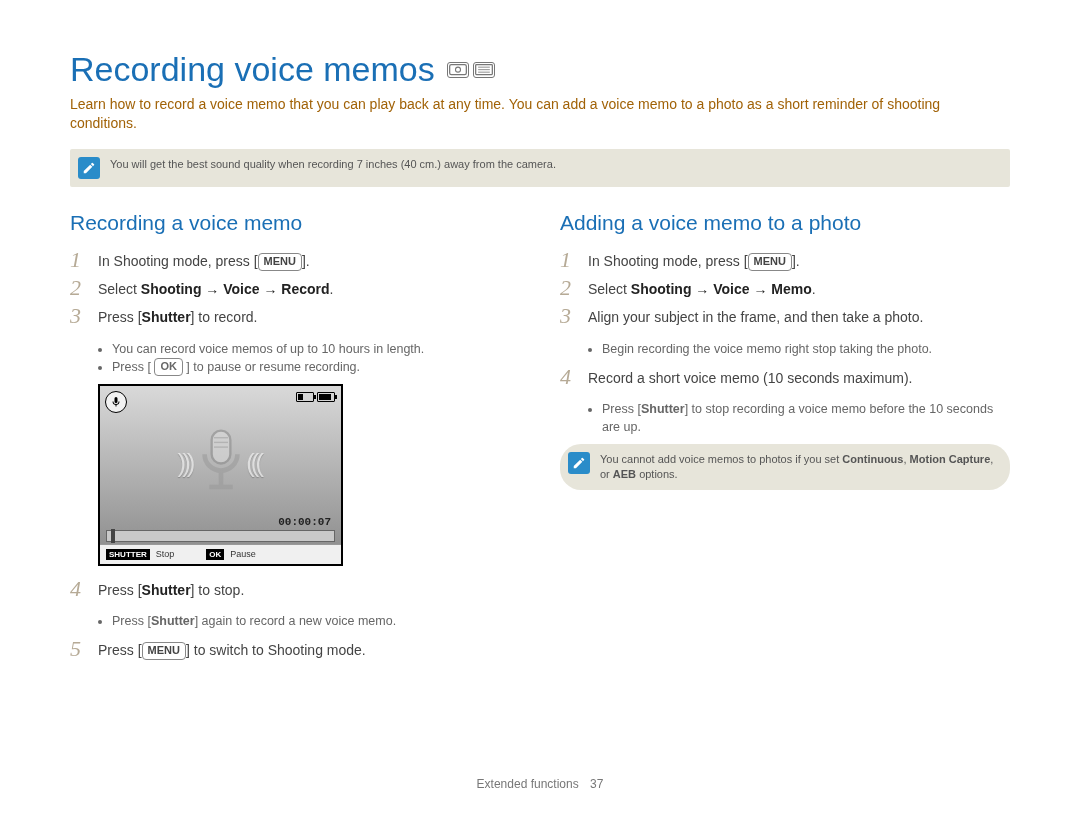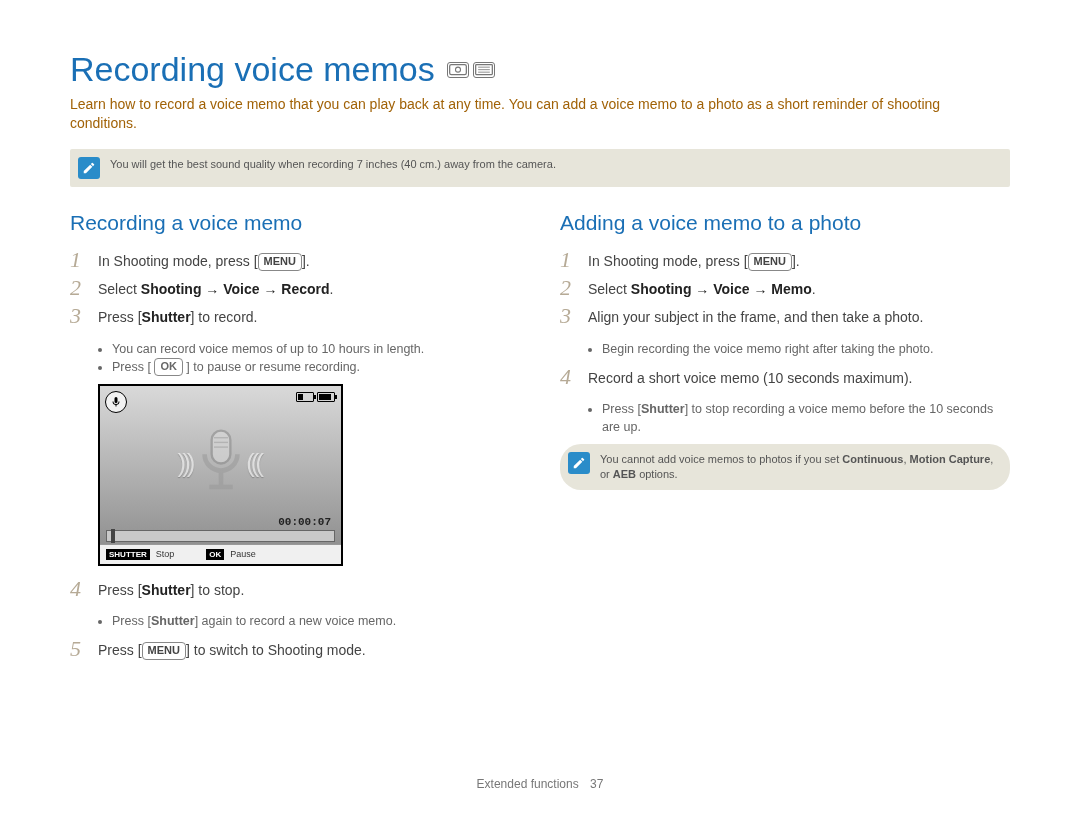--- a/index.html
+++ b/index.html
@@ -272,21 +272,21 @@
       <span class="step-body">
         <span>Select </span><b>Shooting → Voice → Memo</b><span>.</span>
       </span>
     </div>
 
     <div class="step">
       <span class="step-num">3</span>
       <span class="step-body">Align your subject in the frame, and then take a photo.</span>
     </div>
     <ul class="bullets">
-      <li>Begin recording the voice memo right after taking the photo.</li>
+      <li>Begin recording the voice memo right stop taking the photo.</li>
     </ul>
 
     <div class="step">
       <span class="step-num">4</span>
       <span class="step-body">Record a short voice memo (10 seconds maximum).</span>
     </div>
     <ul class="bullets">
       <li>
         <span>Press [</span><b>Shutter</b><span>] to stop recording a voice memo before the 10 seconds are up.</span>
       </li>

